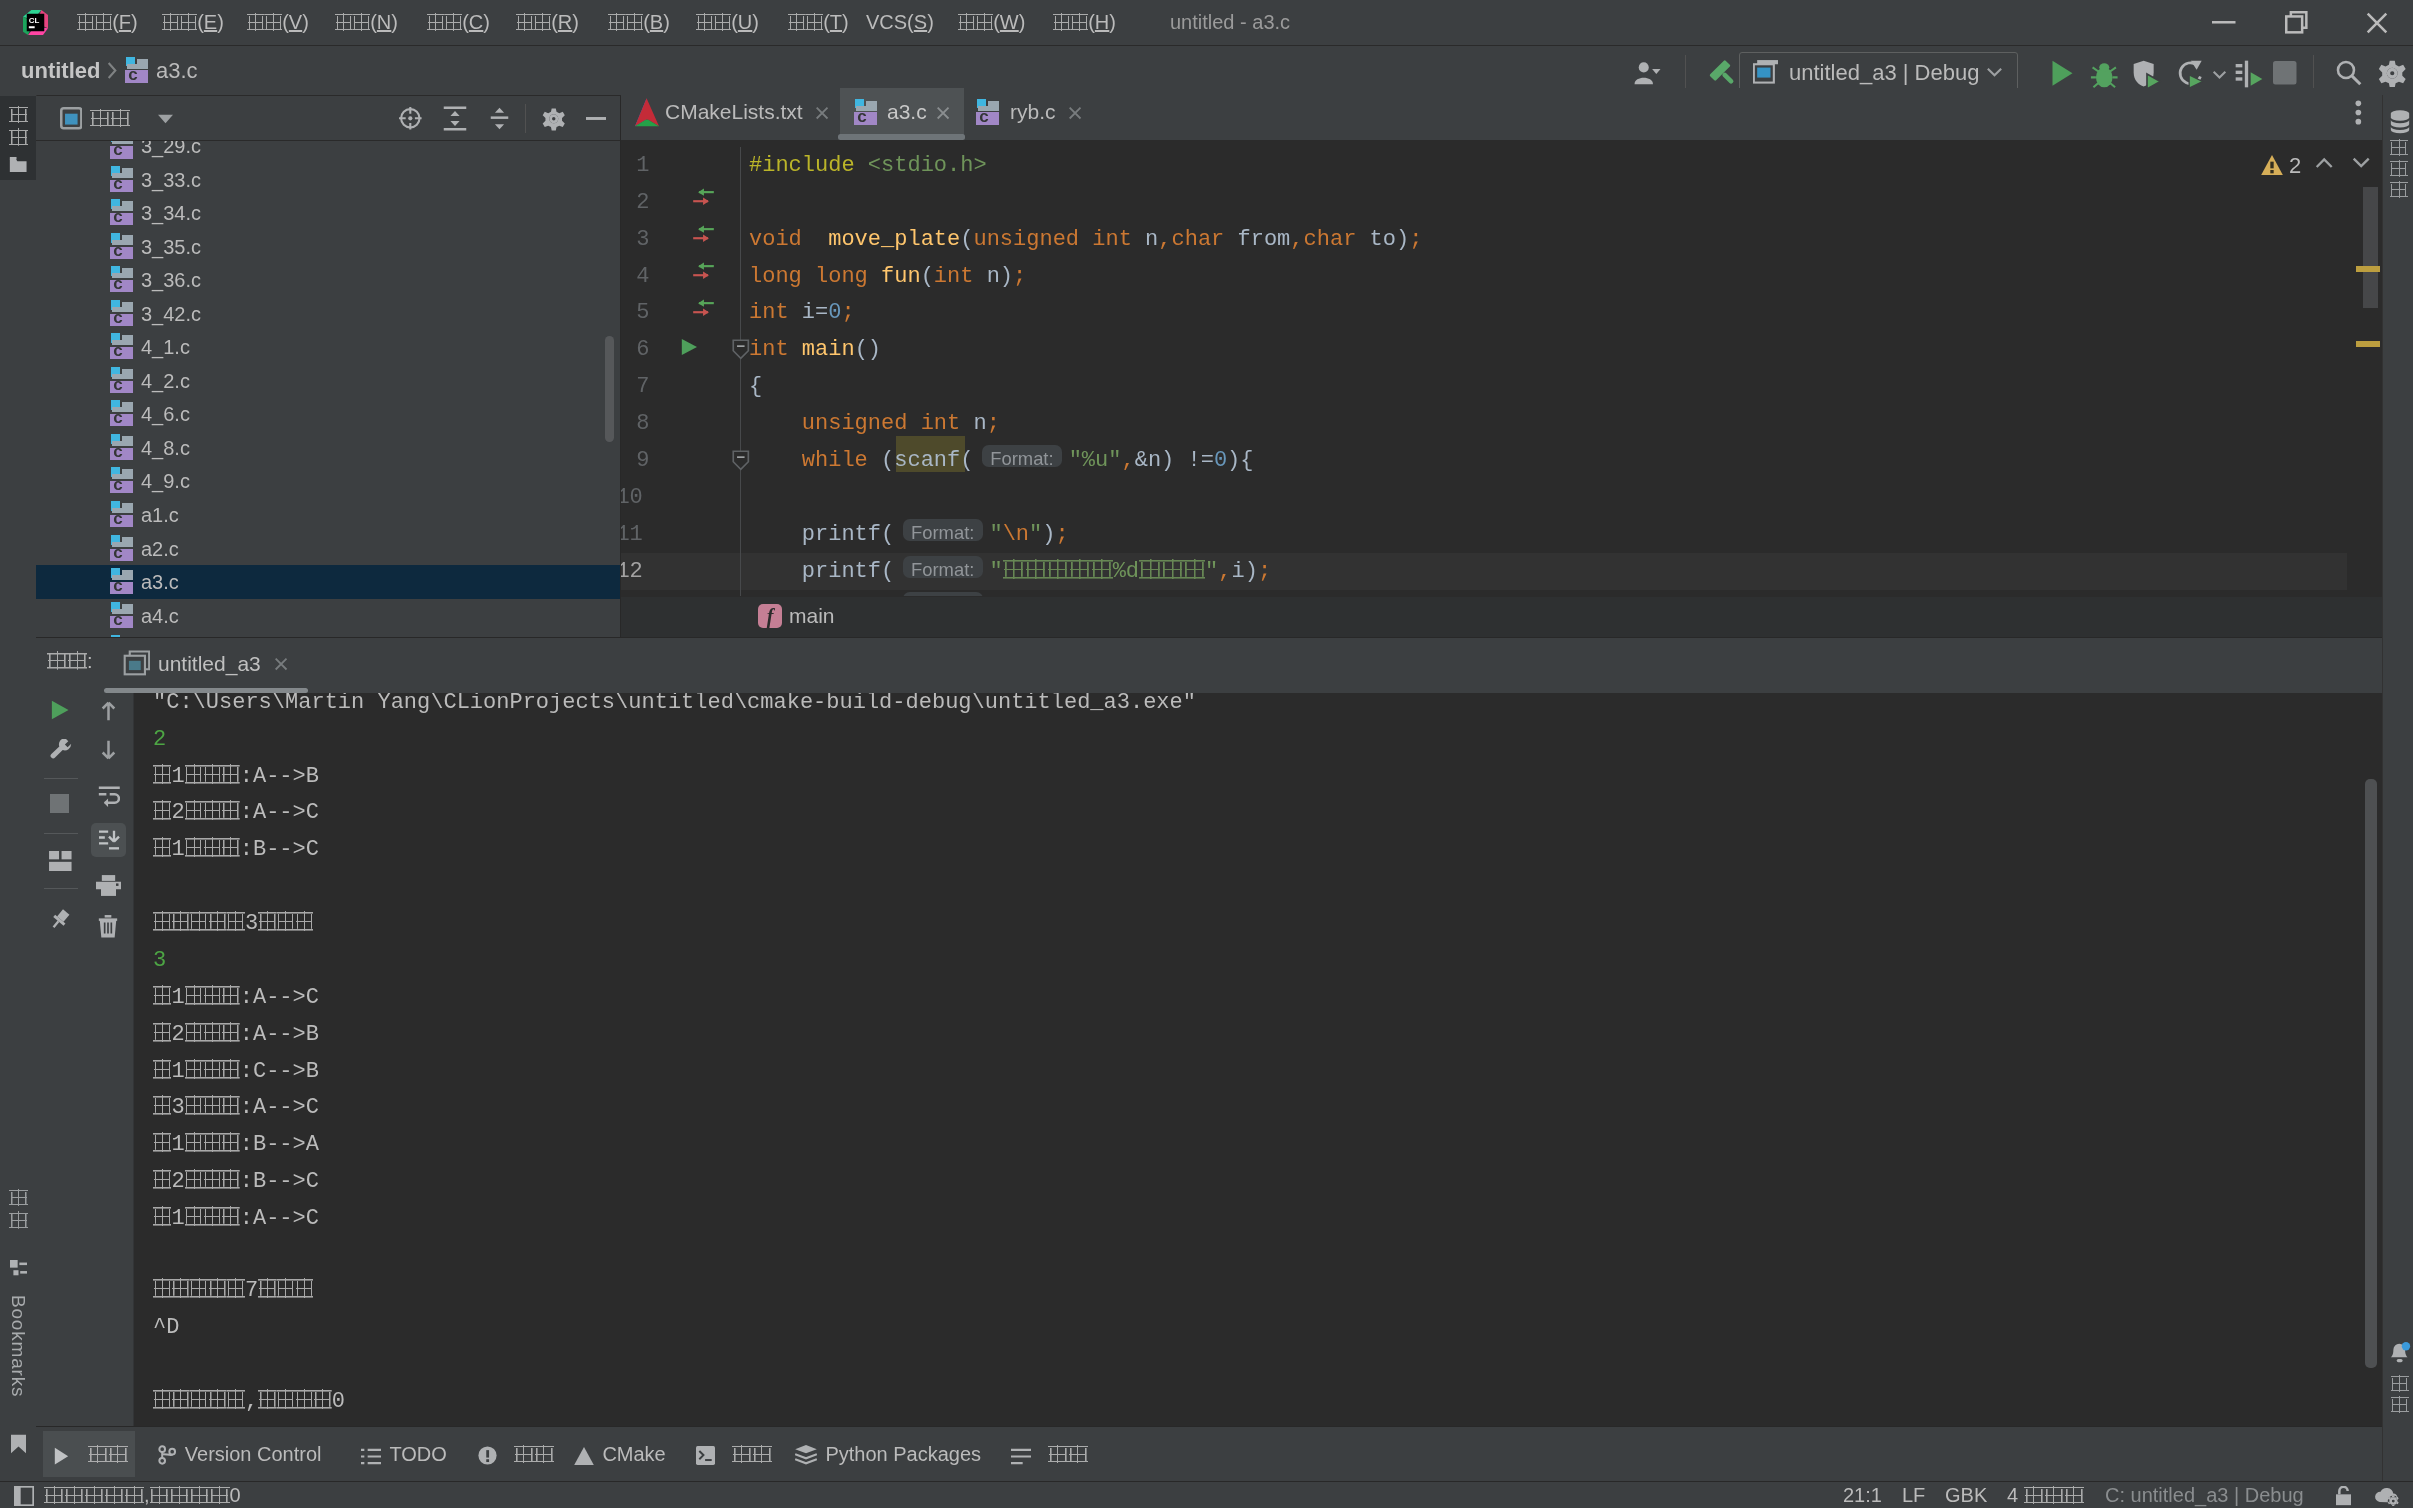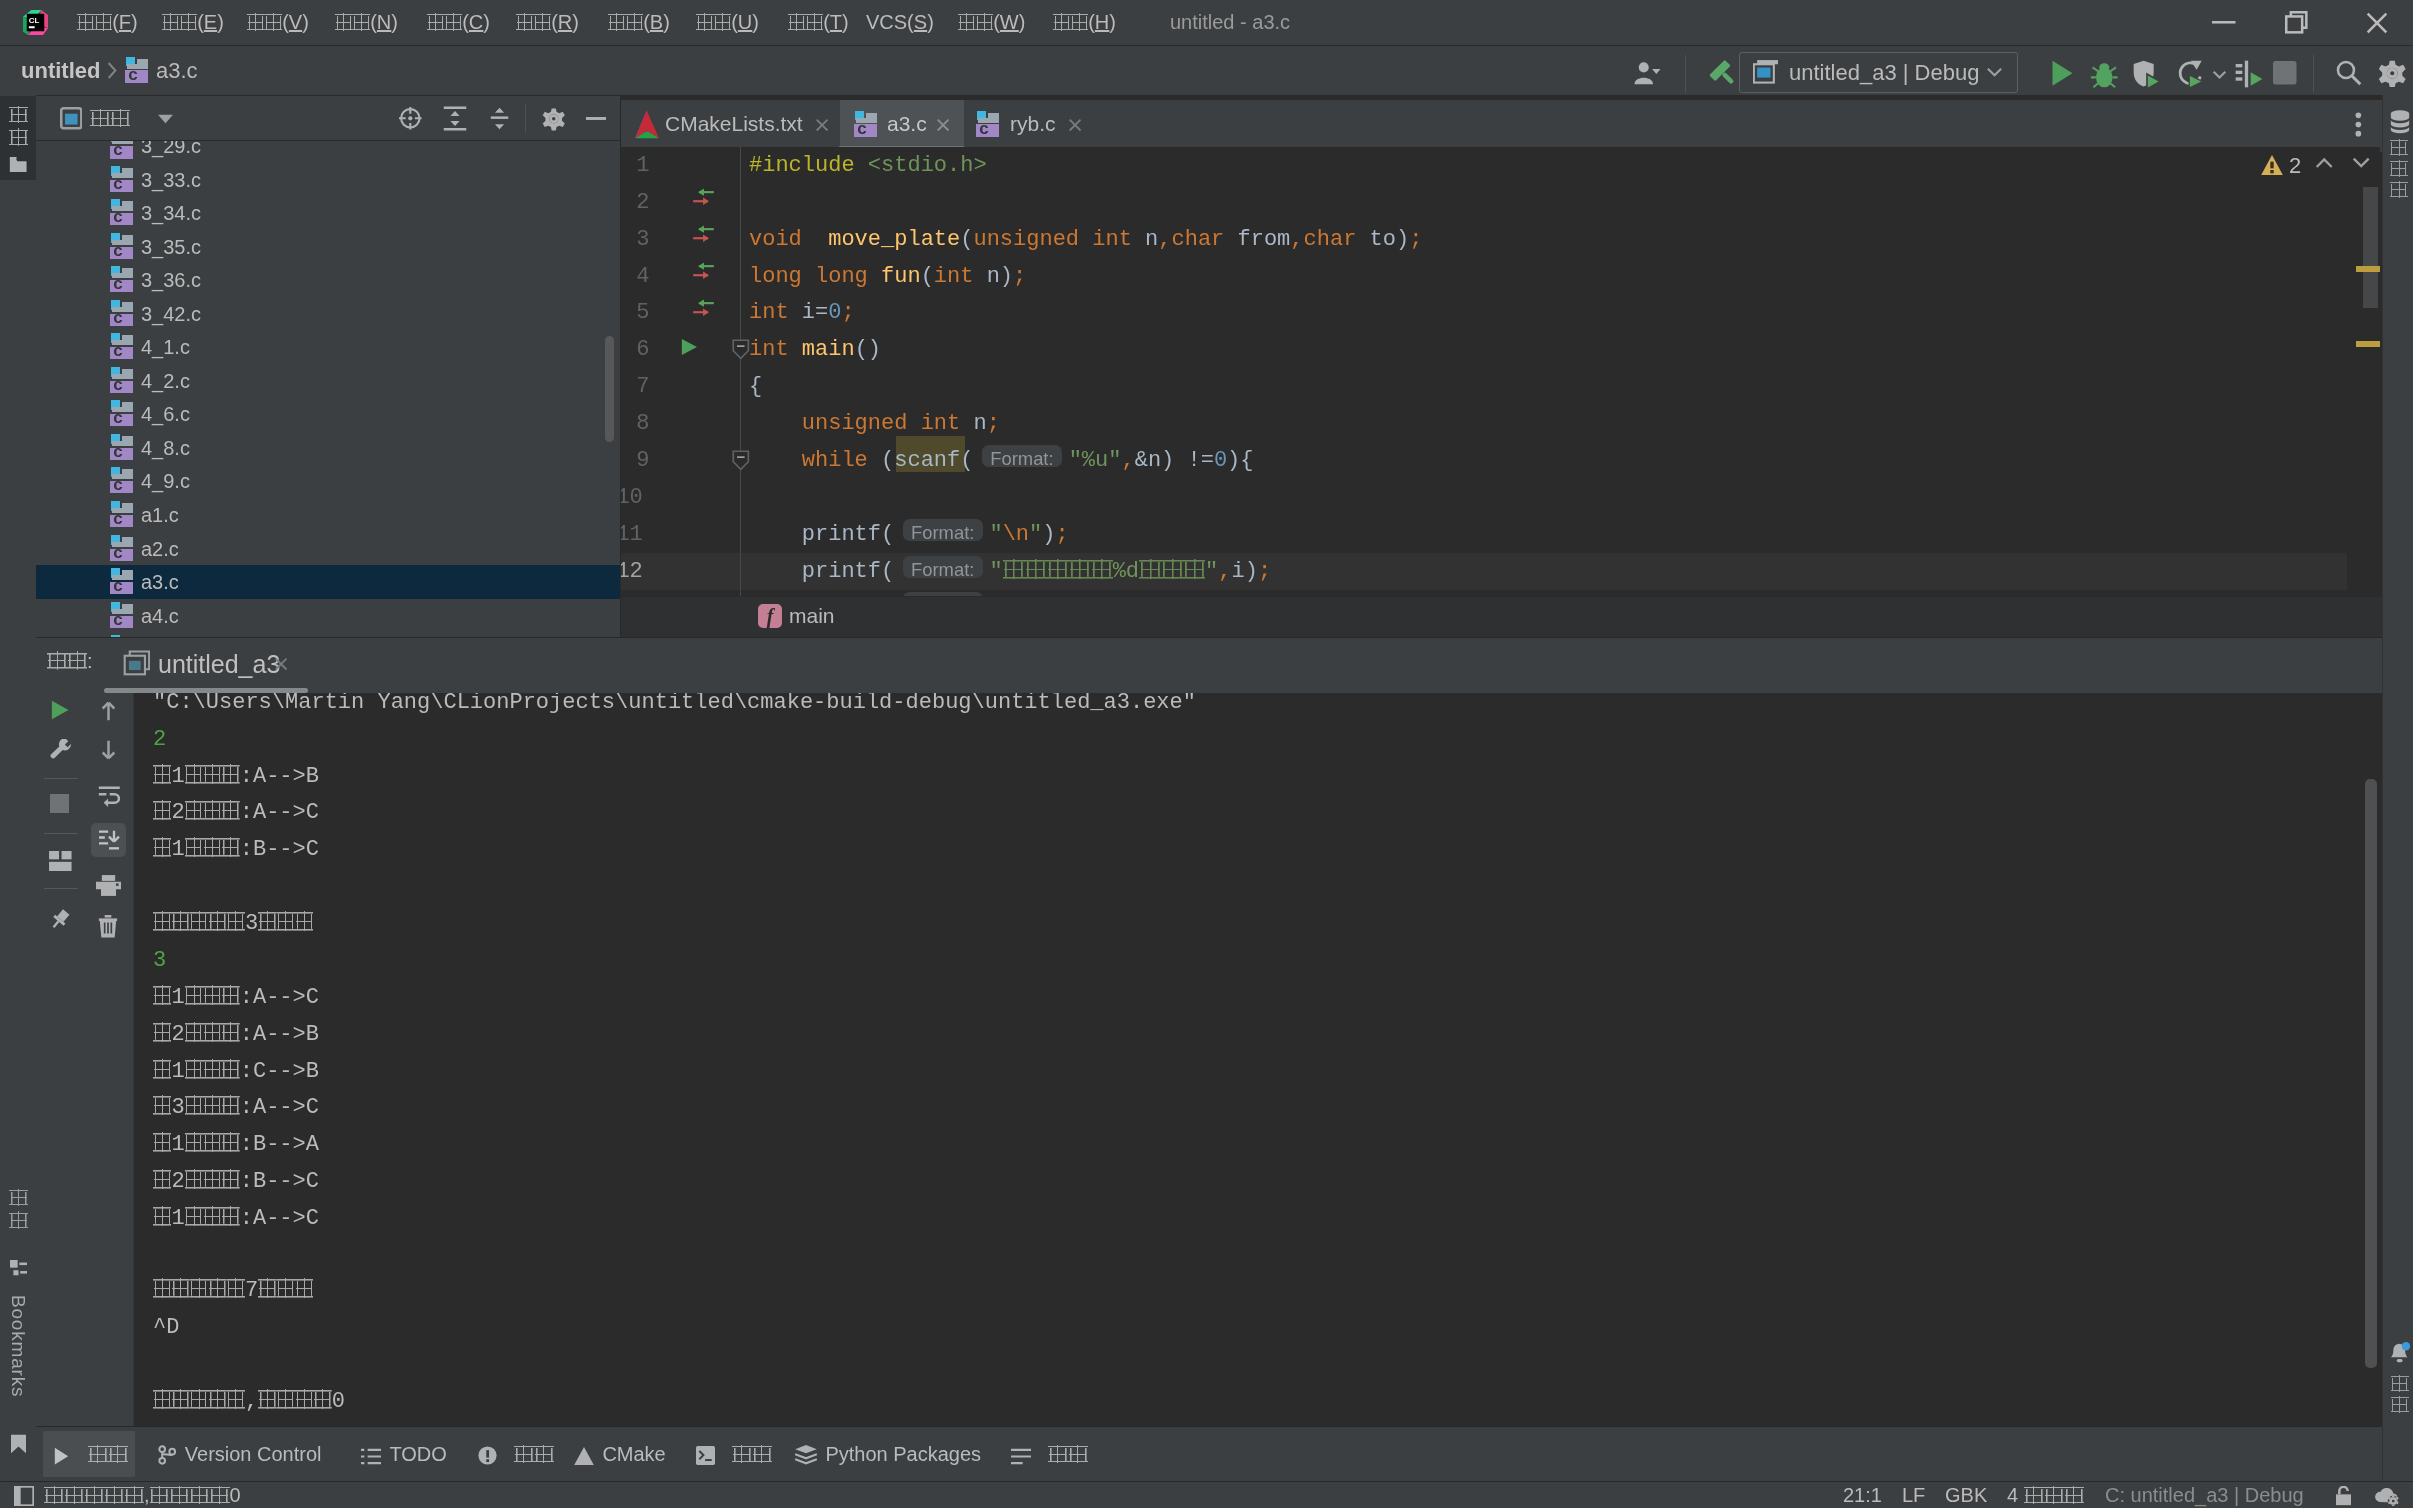--- a/index.html
+++ b/index.html
@@ -371,21 +371,21 @@
               <span class="b1"></span>
             </span>
             <span class="tl">a5.c</span>
           </div>
     </div>
 
     <div class="ab" style="left:569px;top:195px;width:9.2px;height:106px;background:#5B5D5F;border-radius:5px;opacity:.85"></div>
   </div>
 </div>
 
-<div class="ab" style="left:621px;top:100px;width:1793px;height:52px;background:#3C3F41">
+<div class="ab" style="left:621px;top:88px;width:1793px;height:52px;background:#3C3F41">
 
   <svg class="ab" style="left:14.2px;top:10px" width="24" height="31" viewBox="0 0 29 37">
         <polygon points="14,0 0,34 13,26" fill="#3B66C8"></polygon>
         <polygon points="14,0 29,34 16,26 13,26 0,34" fill="#C42B38"></polygon>
         <polygon points="0,34 29,34 16,26 13,26" fill="#25A148"></polygon>
       </svg>
   <span class="ab" style="left:44px;top:0;line-height:47px;font-size:21px;color:#BBBBBB">CMakeLists.txt</span>
   <svg class="ab" style="left:194px;top:17.6px" width="14.2" height="14.2" viewBox="0 0 17 17">
         <path d="M2 2 L15 15 M15 2 L2 15" stroke="#787C7E" stroke-width="2.2"></path>
       </svg>
@@ -515,21 +515,21 @@
   <span class="ab" style="left:168px;top:0;line-height:38px;font-size:21px;color:#BBBBBB">main</span>
 </div>
 
 <div class="ab" style="left:36px;top:637px;width:2377px;height:56px;background:#3C3F41;border-top:0.8px solid #282828">
   <span class="ab" style="left:11px;top:11.7px;font-size:20px;color:#BBBBBB"><span class="cj"></span><span class="cj"></span>:</span>
   <svg class="ab" style="left:87px;top:11px" width="27" height="27" viewBox="0 0 32 32">
         <rect x="2" y="8" width="24" height="22" fill="none" stroke="#9CA0A2" stroke-width="2.5"></rect>
         <path d="M8 8 V3 H31 V24 H26" fill="none" stroke="#9CA0A2" stroke-width="2.5"></path>
         <rect x="7" y="14" width="14" height="11" fill="#4A7A8A"></rect>
       </svg>
-  <span class="ab" style="left:122px;top:0;line-height:52px;font-size:25px;color:#C0C0C0">untitled_a3</span>
+  <span class="ab" style="left:122px;top:0;line-height:52px;font-size:21px;color:#C0C0C0">untitled_a3</span>
   <svg class="ab" style="left:238px;top:19px" width="14.2" height="14.2" viewBox="0 0 17 17">
         <path d="M2 2 L15 15 M15 2 L2 15" stroke="#787C7E" stroke-width="2.2"></path>
       </svg>
   <div class="ab" style="left:68px;top:50px;width:204px;height:5px;background:#83888B;border-radius:2.5px"></div>
 </div>
 
 <div class="ab" style="left:36px;top:693px;width:49px;height:733px;background:#3C3F41;border-right:0.8px solid #333537">
   <svg class="ab" style="left:15px;top:6.7px" width="18.4" height="20" viewBox="0 0 22 24">
         <path d="M1 1 L21 12 L1 23 Z" fill="#4E9F5B"></path>
       </svg>

